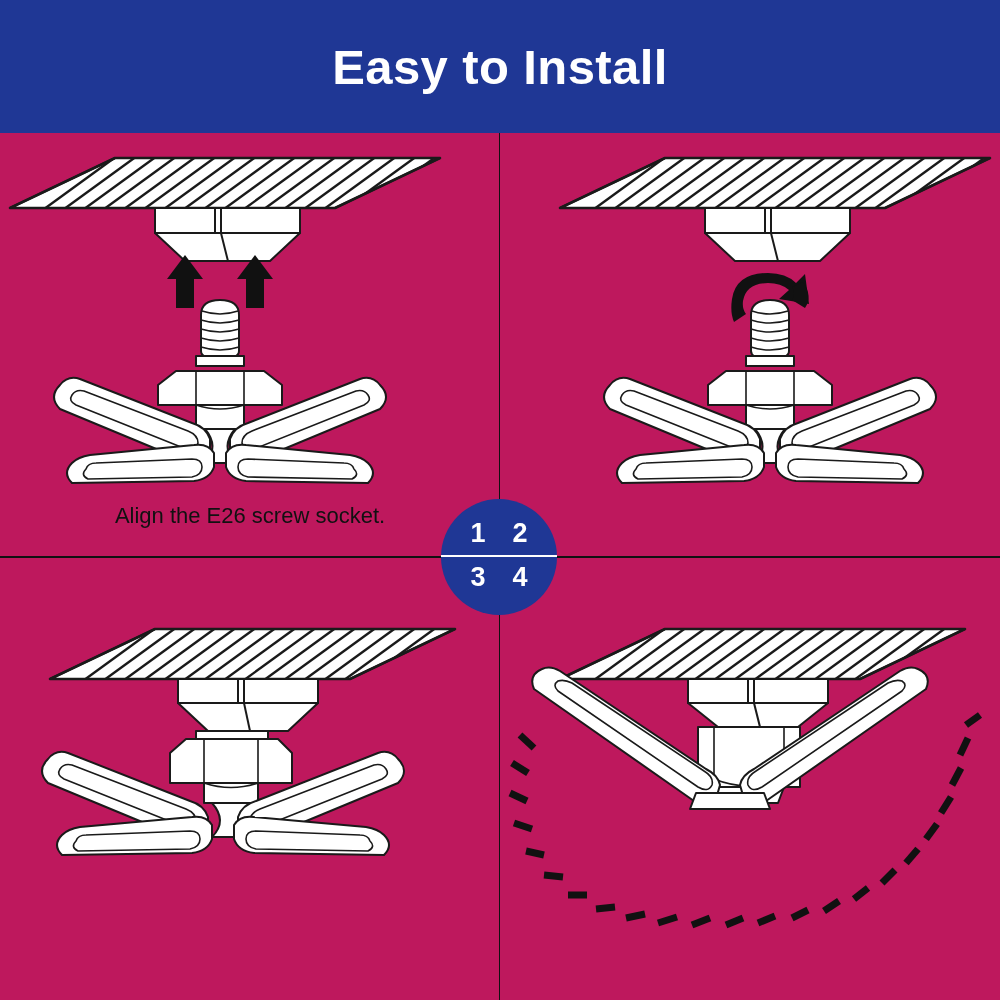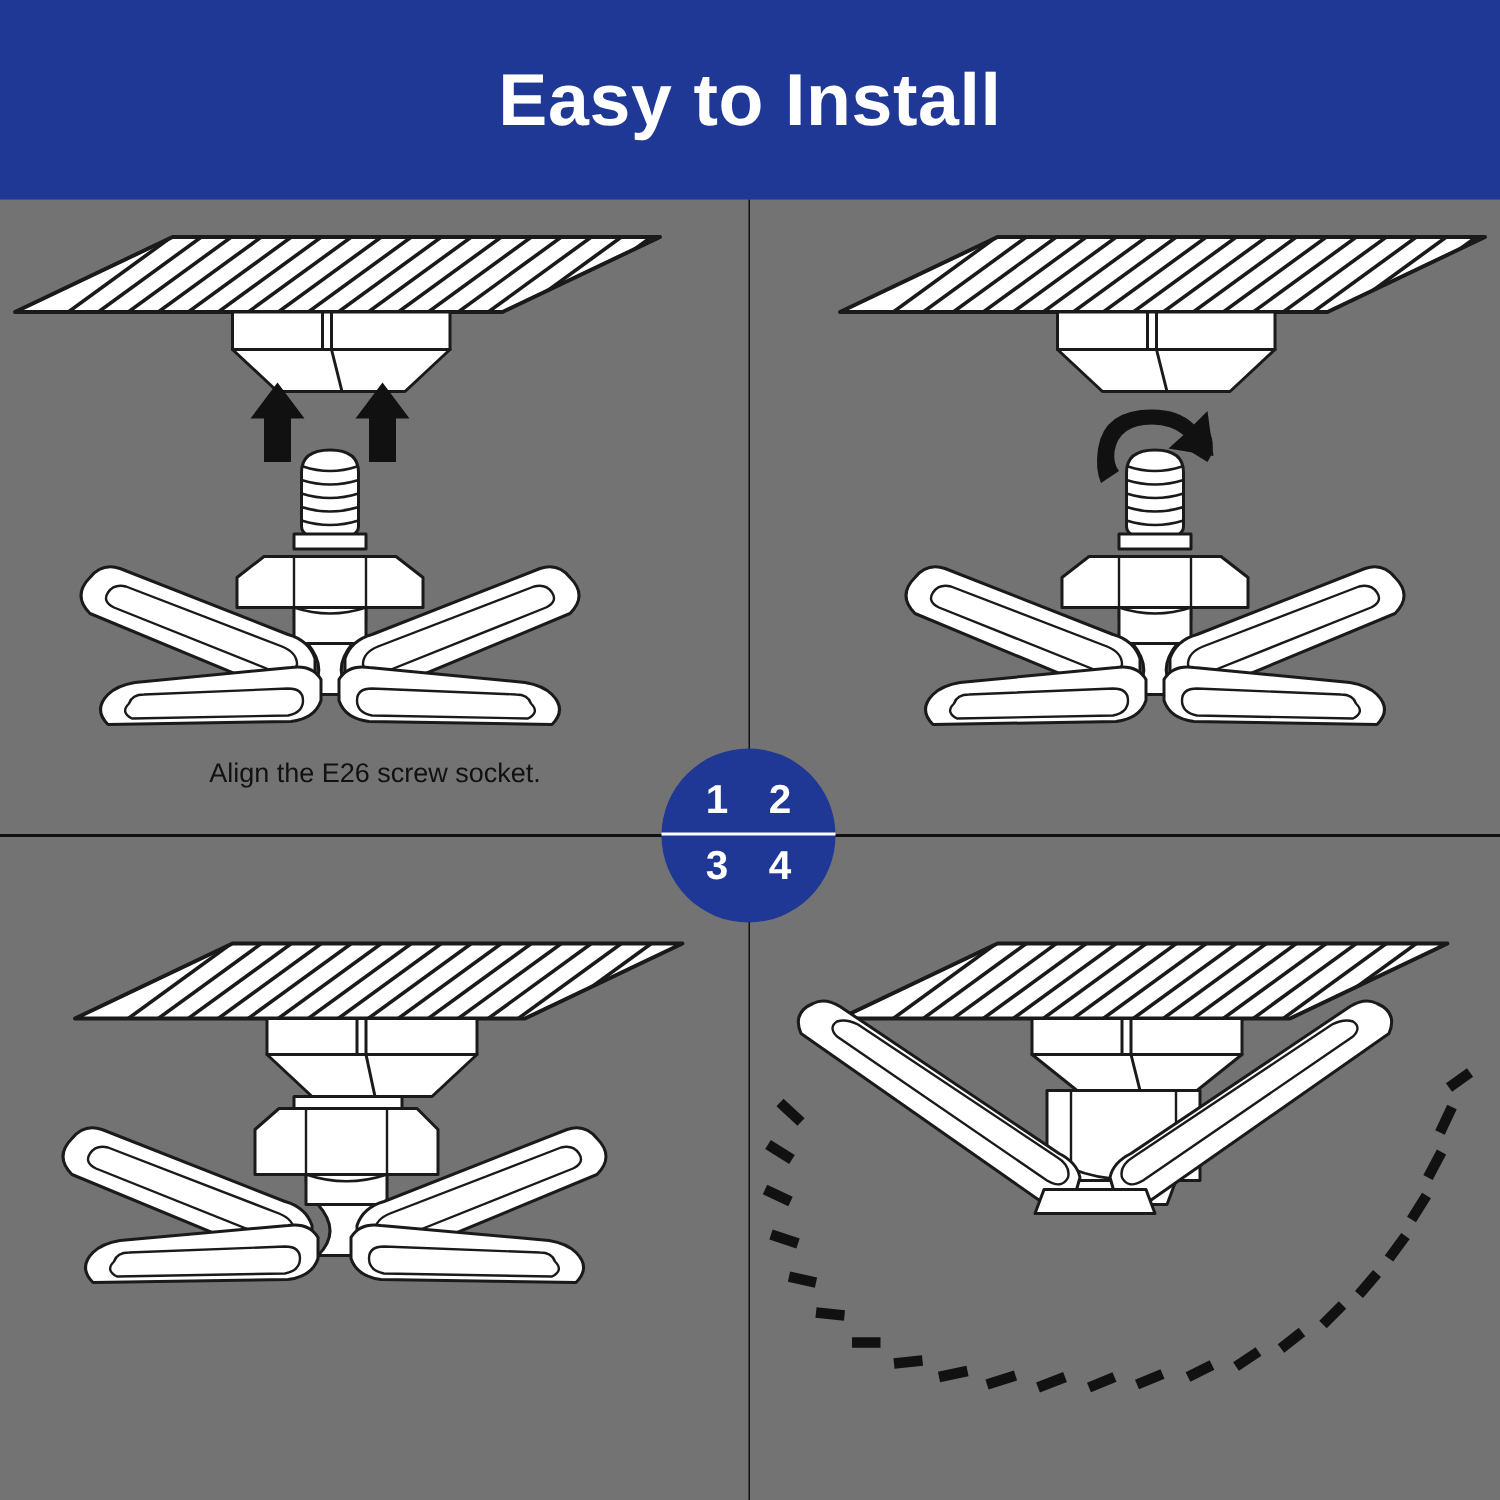--- a/index.html
+++ b/index.html
@@ -7,21 +7,21 @@
     padding: 0;
     background: #ffffff;
   }
   body {
     font-family: "Liberation Sans", sans-serif;
   }
   #page {
     position: relative;
     width: 1000px;
     height: 1000px;
-    background: #737373;
+    background: #be185d;
     overflow: hidden;
   }
 
   
   #banner {
     position: absolute;
     left: 0; top: 0;
     width: 1000px;
     height: 133px;
     background: #1f3795;
@@ -84,21 +84,21 @@
     height: 1.6px;
     background: #111111;
   }
 
   
   .caption {
     position: absolute;
     width: 500px;
     text-align: center;
     color: #111111;
-    font-size: 18px;
+    font-size: 22px;
     line-height: 31px;
     font-weight: normal;
   }
   #cap-1 { left: 0;    top: 367px; }
 
   
   #badge {
     position: absolute;
     left: 441px;
     top: 499px;

